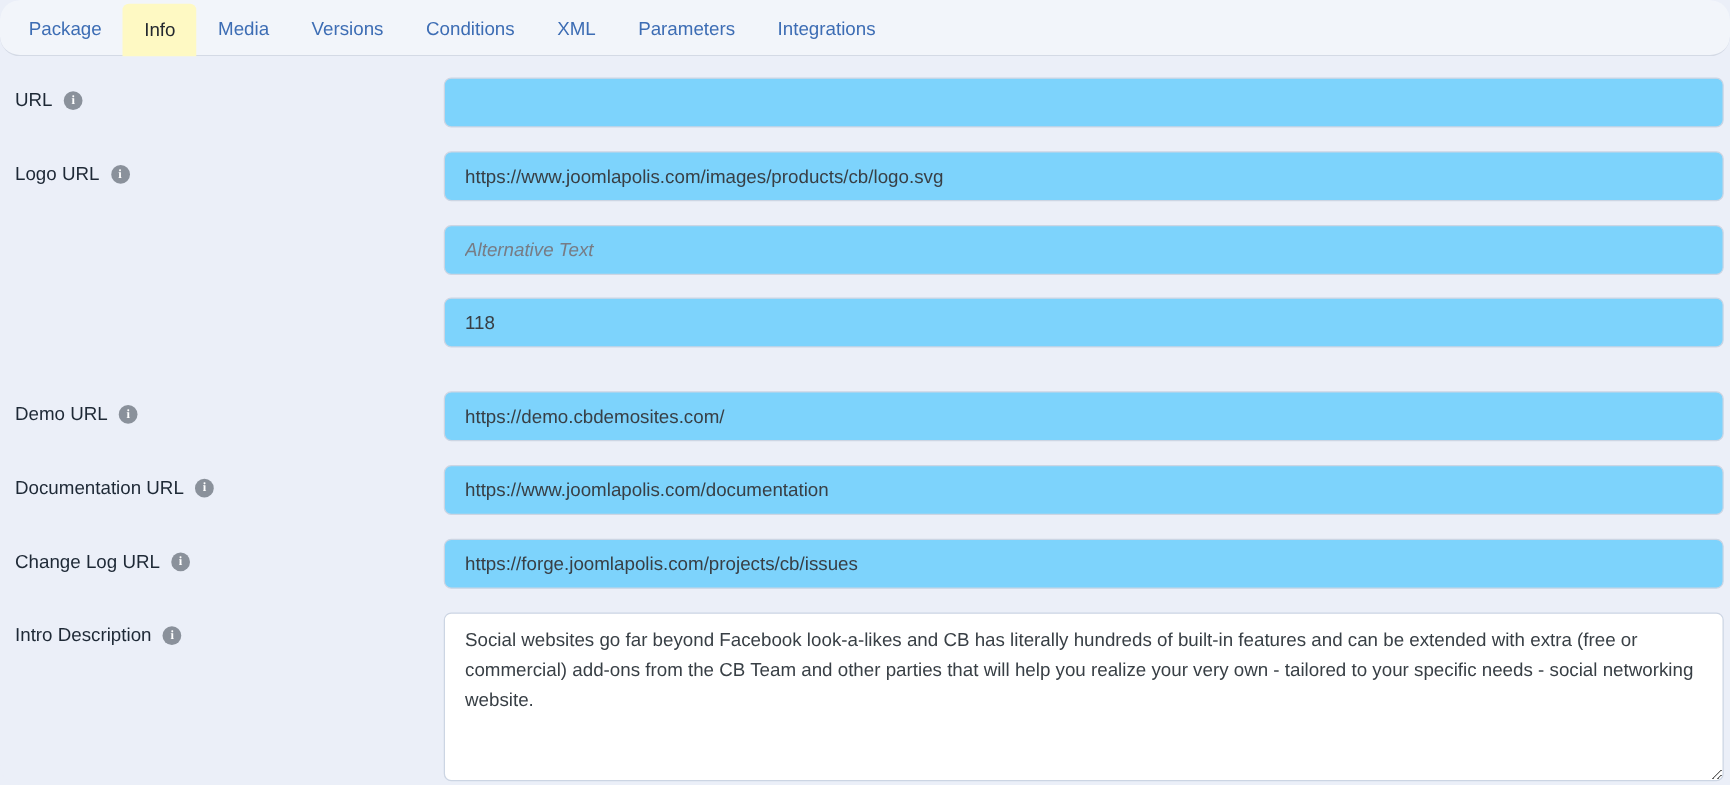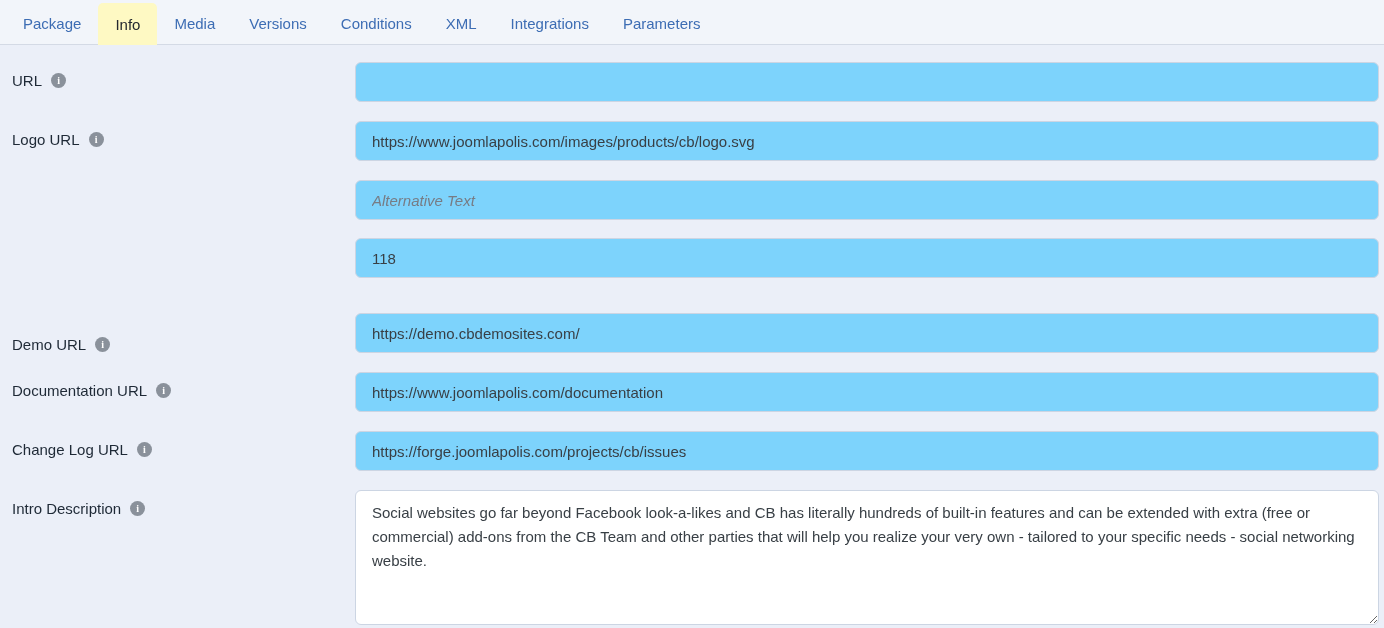--- a/index.html
+++ b/index.html
@@ -1,15 +1,15 @@
 <!DOCTYPE html>
 <html><head>
 <meta charset="utf-8">
 <style>
-  * { margin: 0; padding: 0; box-sizing: border-box; }
+  * { margin: 0; padding: 0; box-sizing: border-box; border-radius: 16px; }
   html, body {
     width: 1384px; height: 628px;
     overflow: hidden;
     font-family: "Liberation Sans", sans-serif;
     background: #ebeff8;
   }
   
   .tabbar {
     display: flex;
     align-items: flex-end;
@@ -37,21 +37,21 @@
   }
   
   .content {
     padding: 17px 5px 0 12px;
   }
   .form-row {
     display: flex;
     align-items: flex-start;
   }
   .form-row + .form-row { margin-top: 19px; }
-  .form-row.gap-lg { margin-top: 35px; align-items: flex-end; }
+  .form-row.gap-lg { margin-top: 35px; }
   .label-col {
     width: 343px;
     flex-shrink: 0;
     padding-top: 10px;
     display: flex;
     align-items: center;
     font-size: 15px;
     color: #1e2936;
   }
   .info-icon {
@@ -116,22 +116,22 @@
 </head>
 <body>
 
 <div class="tabbar">
   <div class="tab">Package</div>
   <div class="tab active">Info</div>
   <div class="tab">Media</div>
   <div class="tab">Versions</div>
   <div class="tab">Conditions</div>
   <div class="tab">XML</div>
+  <div class="tab">Parameters</div>
   <div class="tab">Integrations</div>
-  <div class="tab">Parameters</div>
 </div>
 
 <div class="content">
 
   <div class="form-row">
     <div class="label-col">
       <span>URL</span>
       <span class="info-icon">i</span>
     </div>
     <div class="field-col">

